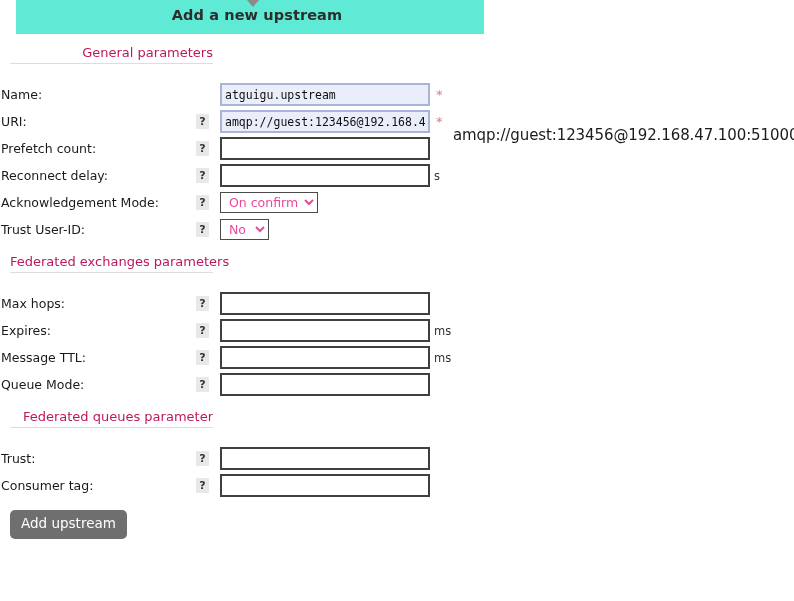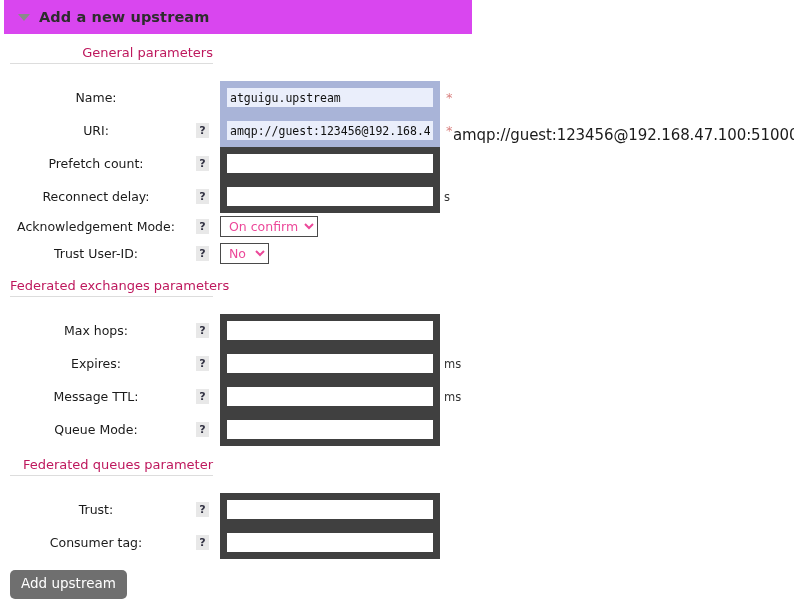--- a/index.html
+++ b/index.html
@@ -15,30 +15,31 @@
     overflow: hidden;
     font-family: "DejaVu Sans", "Liberation Sans", sans-serif;
     font-size: 12px;
     color: #1a1a1a;
     -webkit-font-smoothing: antialiased;
   }
 
   
   .section-header {
     position: absolute;
-    left: 4px;
+    left: 16px;
     top: 0;
     width: 468px;
     height: 34px;
-    background: #d946ef;
+    background: #5eead4;
     display: flex;
     align-items: center;
     box-sizing: border-box;
     padding-left: 14px;
     cursor: pointer;
+    flex-direction: column;
   }
   .collapse-triangle {
     width: 0;
     height: 0;
     border-left: 6px solid transparent;
     border-right: 6px solid transparent;
     border-top: 7px solid #8a8a8a;
     margin-right: 9px;
     flex: 0 0 auto;
   }
@@ -71,21 +72,21 @@
   }
 
   .field-table {
     border-collapse: collapse;
     margin-top: 0;
   }
   .field-row { height: 27px; }
 
   .field-label {
     width: 190px;
-    text-align: center;
+    text-align: left;
     padding-right: 5px;
     font-size: 12.5px;
     color: #1a1a1a;
     white-space: nowrap;
     vertical-align: middle;
   }
   .help-cell {
     width: 18px;
     padding: 0;
     vertical-align: middle;
@@ -112,21 +113,21 @@
   .input-cell {
     padding: 0 0 0 6px;
     vertical-align: middle;
     white-space: nowrap;
   }
 
   input.text-field {
     width: 200px;
     height: 17px;
     box-sizing: content-box;
-    border: 7px solid #404040;
+    border: 2px solid #404040;
     background: #ffffff;
     font-family: "DejaVu Sans Mono", "Liberation Mono", monospace;
     font-size: 11.5px;
     color: #222222;
     padding: 1px 3px;
     outline: none;
     vertical-align: middle;
   }
   input.text-field.filled {
     background: #eaeefb;

